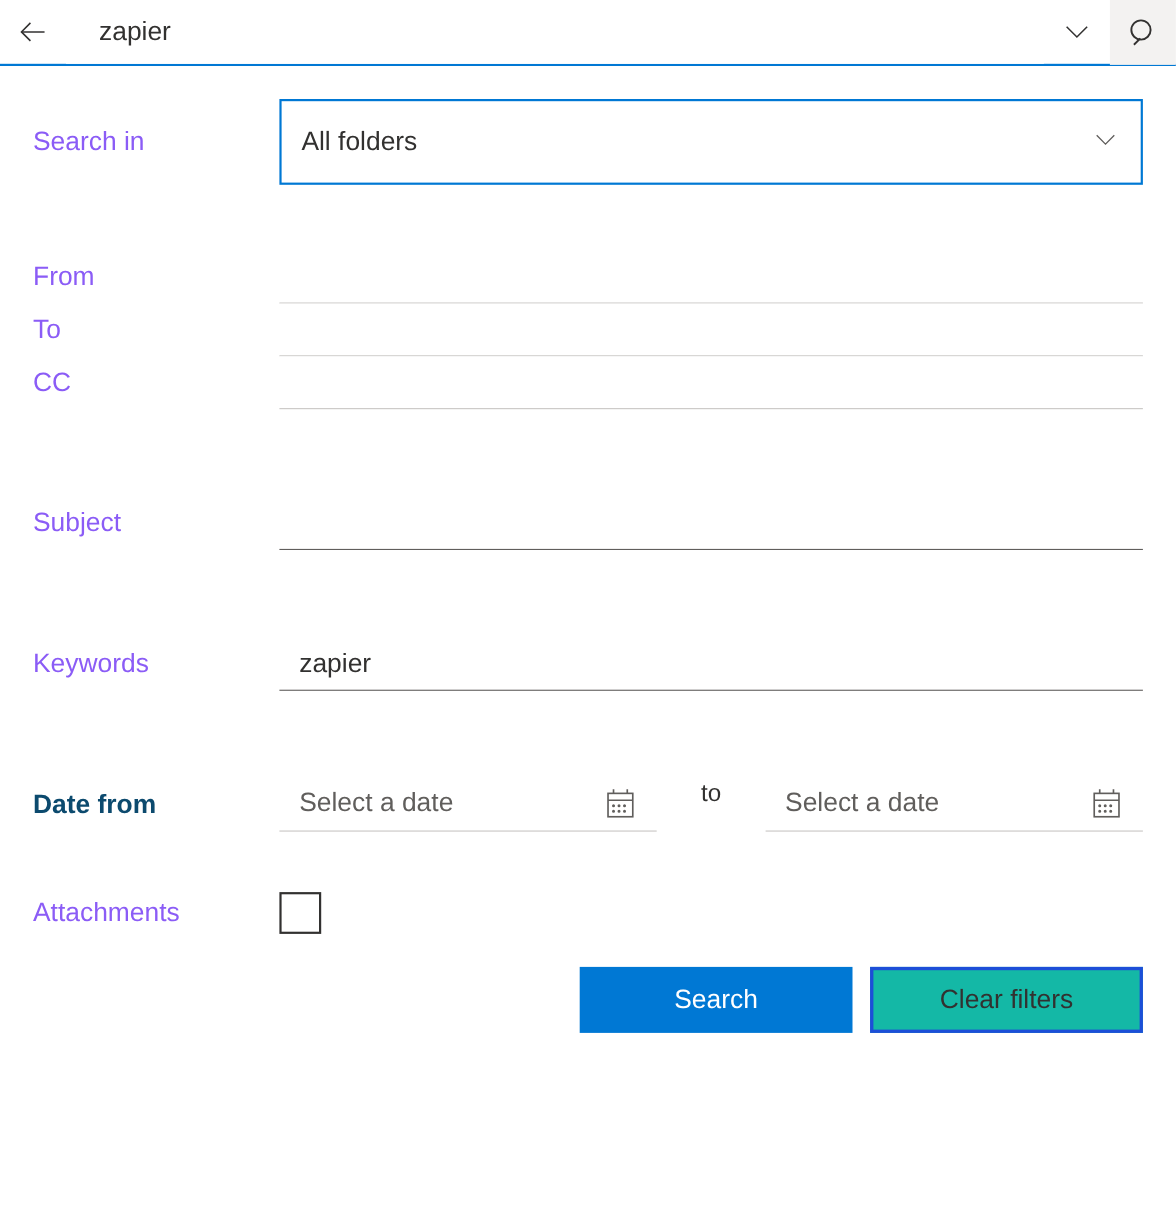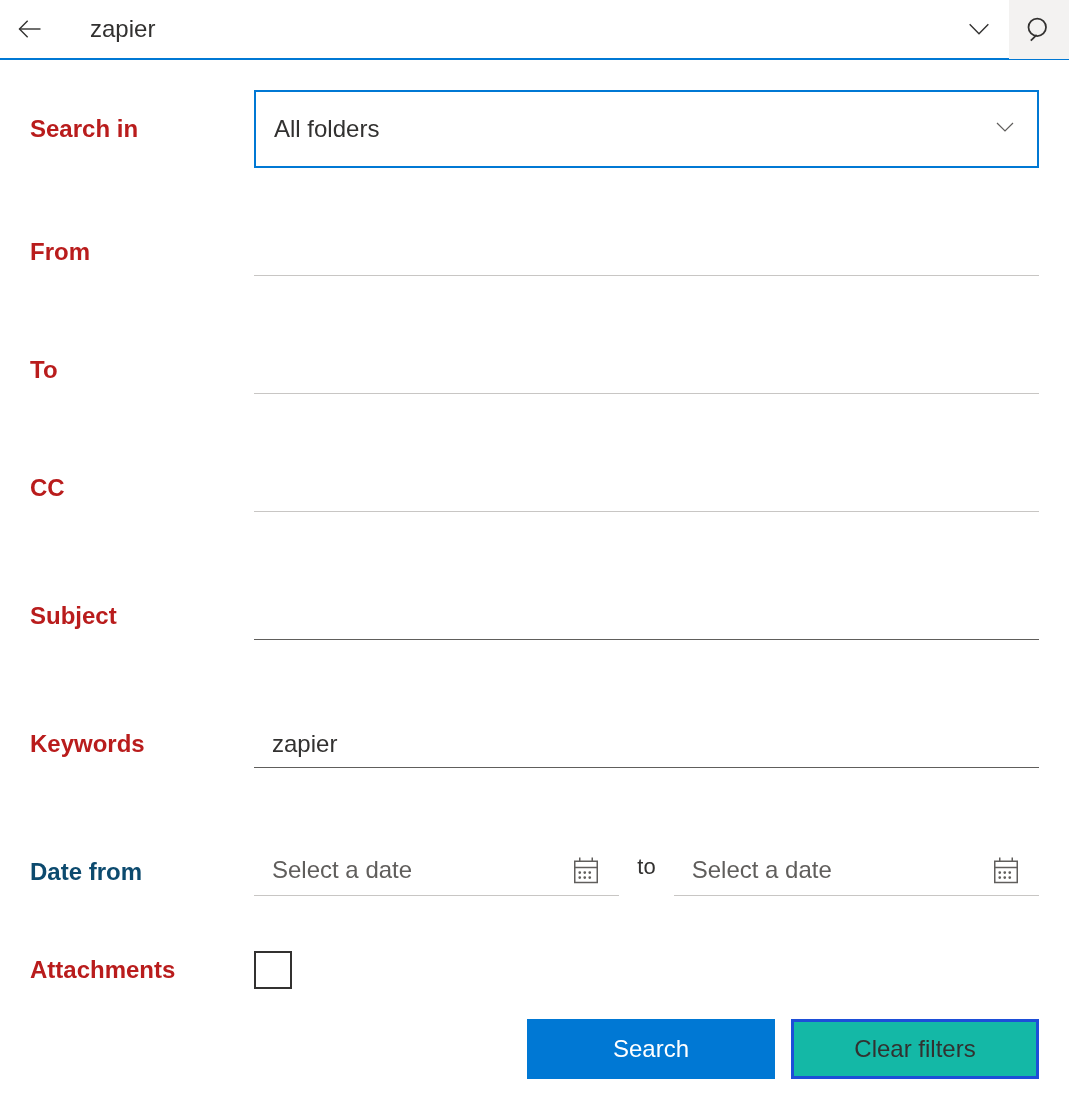--- a/index.html
+++ b/index.html
@@ -54,33 +54,32 @@
       justify-content: center;
       cursor: pointer;
       background: #f3f2f1;
     }
     .form-container {
       padding: 30px 30px 0 30px;
     }
     .form-row {
       display: flex;
       align-items: center;
-      margin-bottom: 70px;
     }
     .form-row.select-row {
       margin-bottom: 60px;
     }
     .form-row.short-gap {
       margin-bottom: 80px;
     }
     .form-label {
       width: 224px;
       font-size: 24px;
-      font-weight: 700;
-      color: #b91c1c;
+      font-weight: 400;
+      color: #8b5cf6;
       flex-shrink: 0;
     }
     .select-wrapper {
       flex: 1;
       position: relative;
       border: 2px solid #0078d4;
       height: 78px;
       display: flex;
       align-items: center;
       padding: 0 18px;
@@ -116,22 +115,22 @@
       width: 224px;
       font-size: 24px;
       font-weight: 600;
       color: #0c4a6e;
       flex-shrink: 0;
       padding-bottom: 10px;
     }
     .date-inputs {
       flex: 1;
       display: flex;
-      align-items: center;
-      gap: 18px;
+      align-items: flex-start;
+      gap: 40px;
     }
     .date-field {
       flex: 1;
       position: relative;
       border-bottom: 1px solid #c8c6c4;
       height: 48px;
       display: flex;
       align-items: center;
       padding: 0 18px 4px 18px;
       cursor: pointer;

